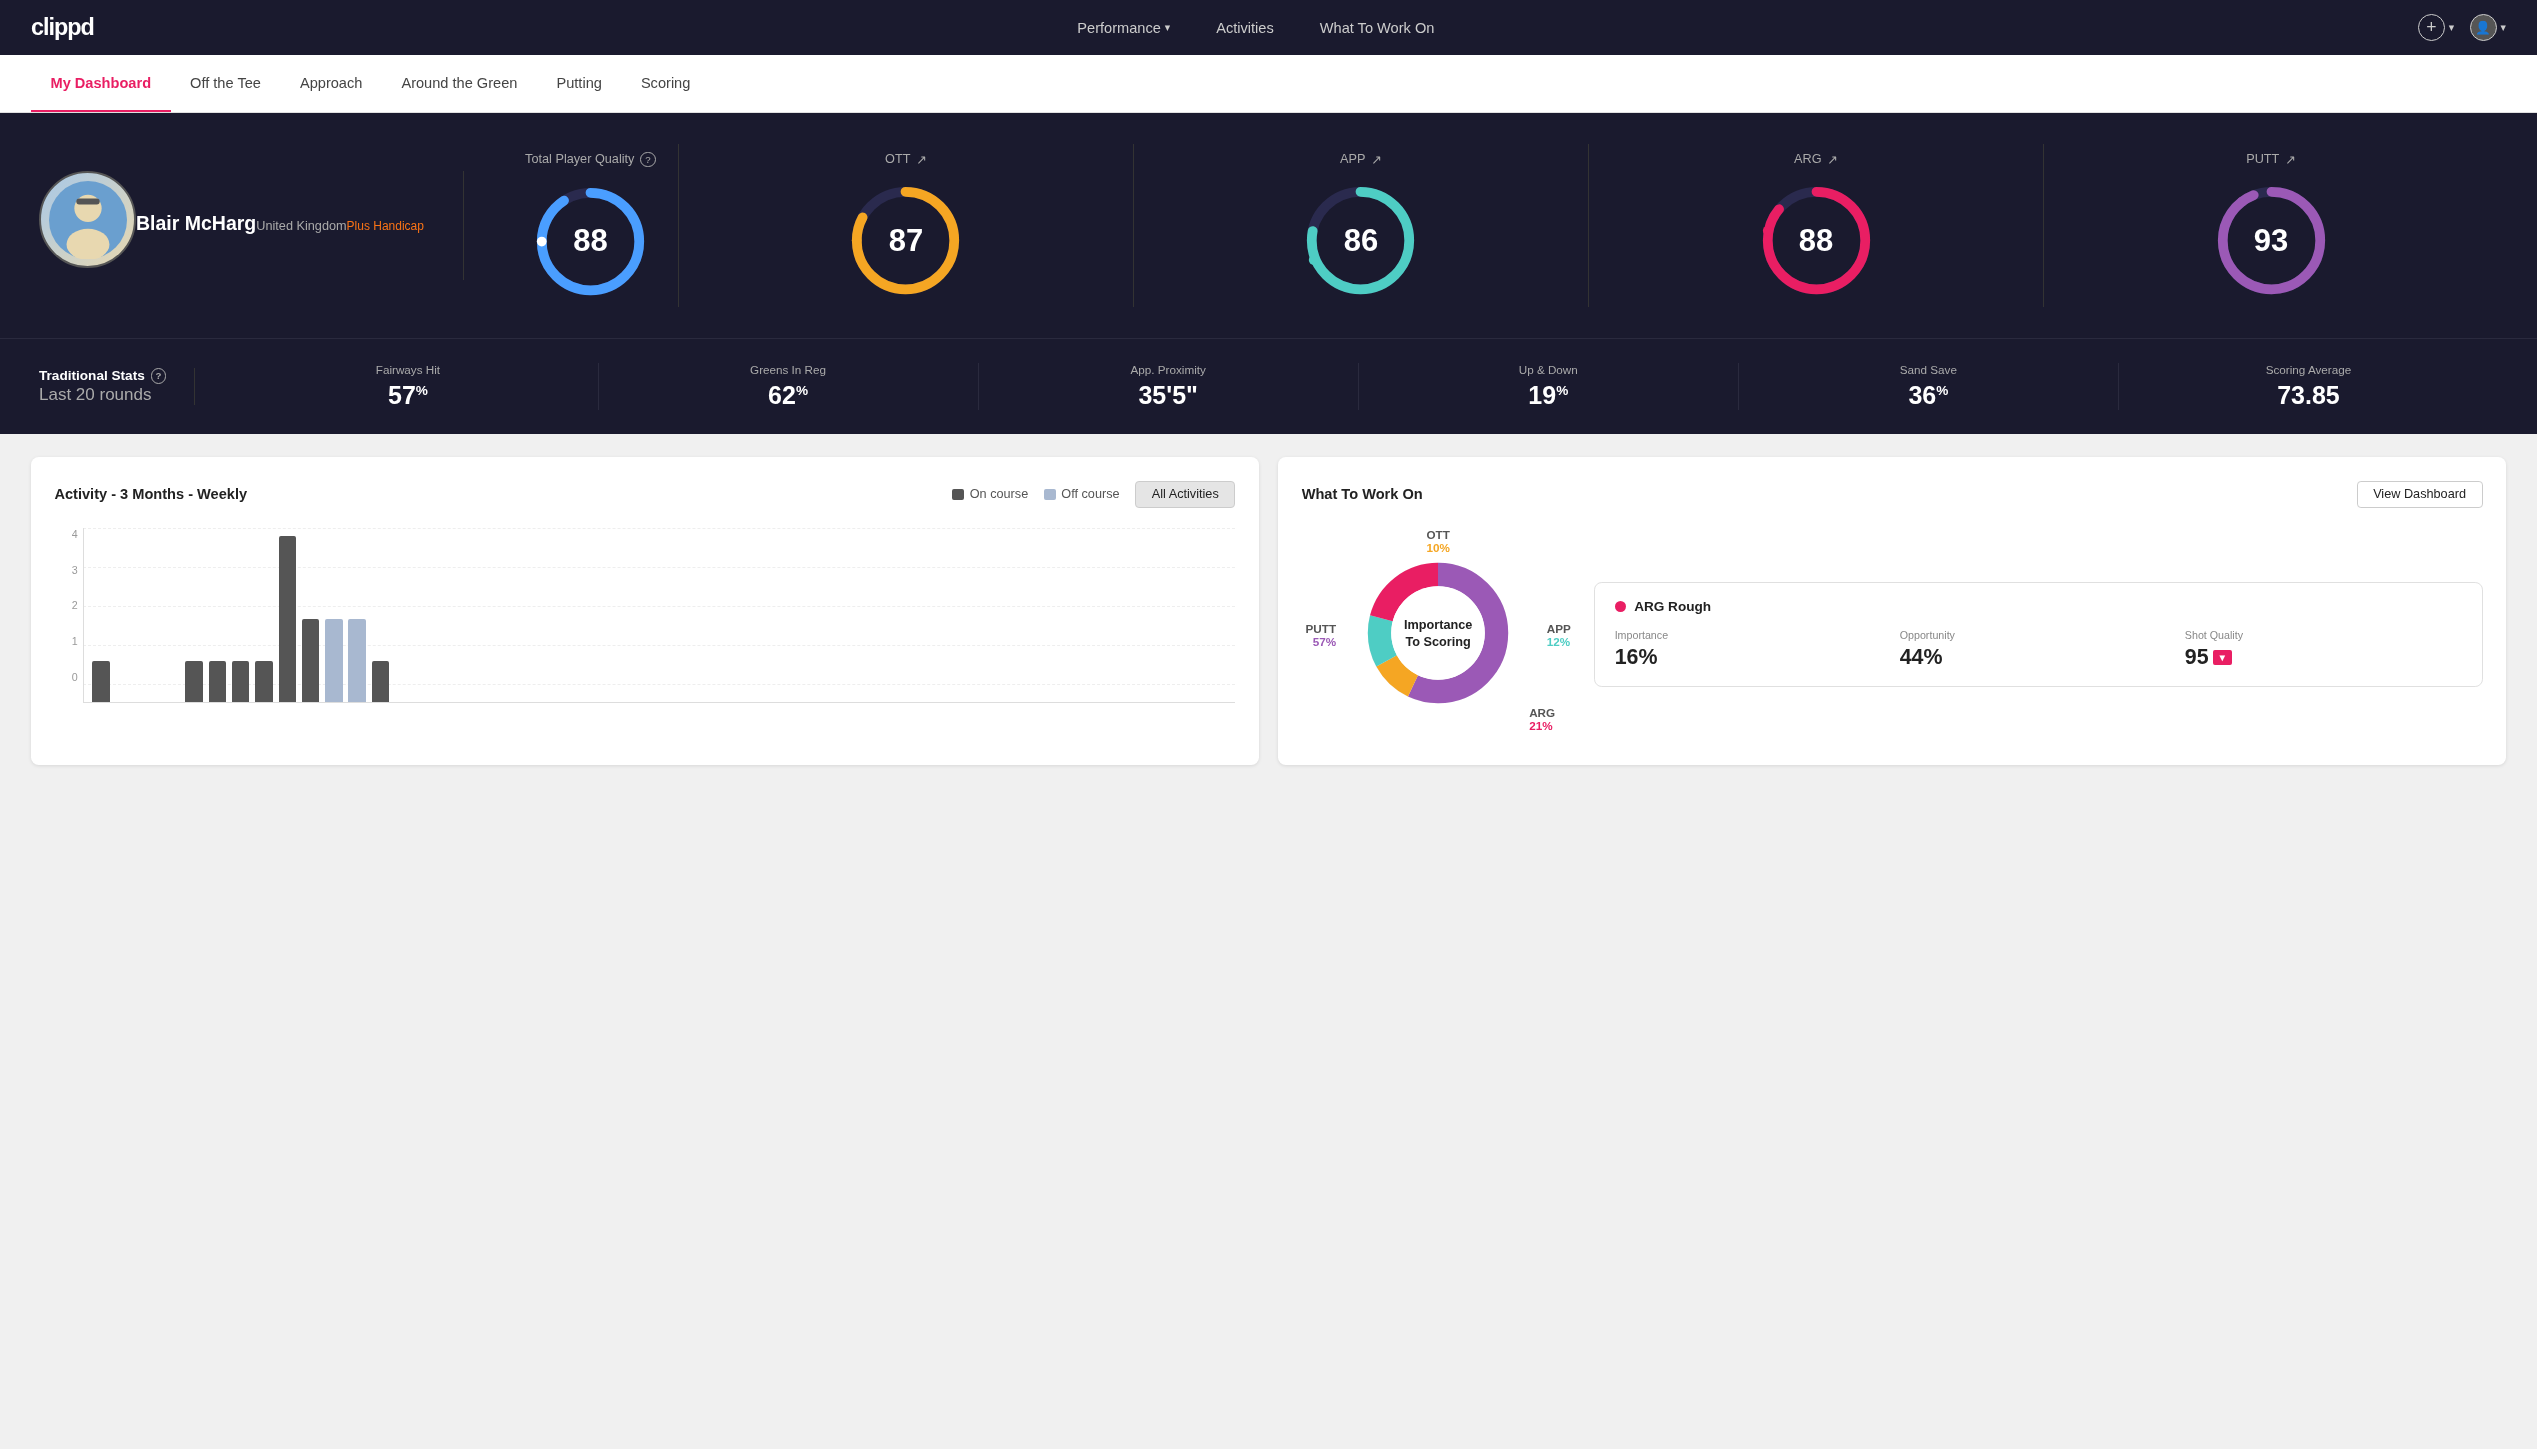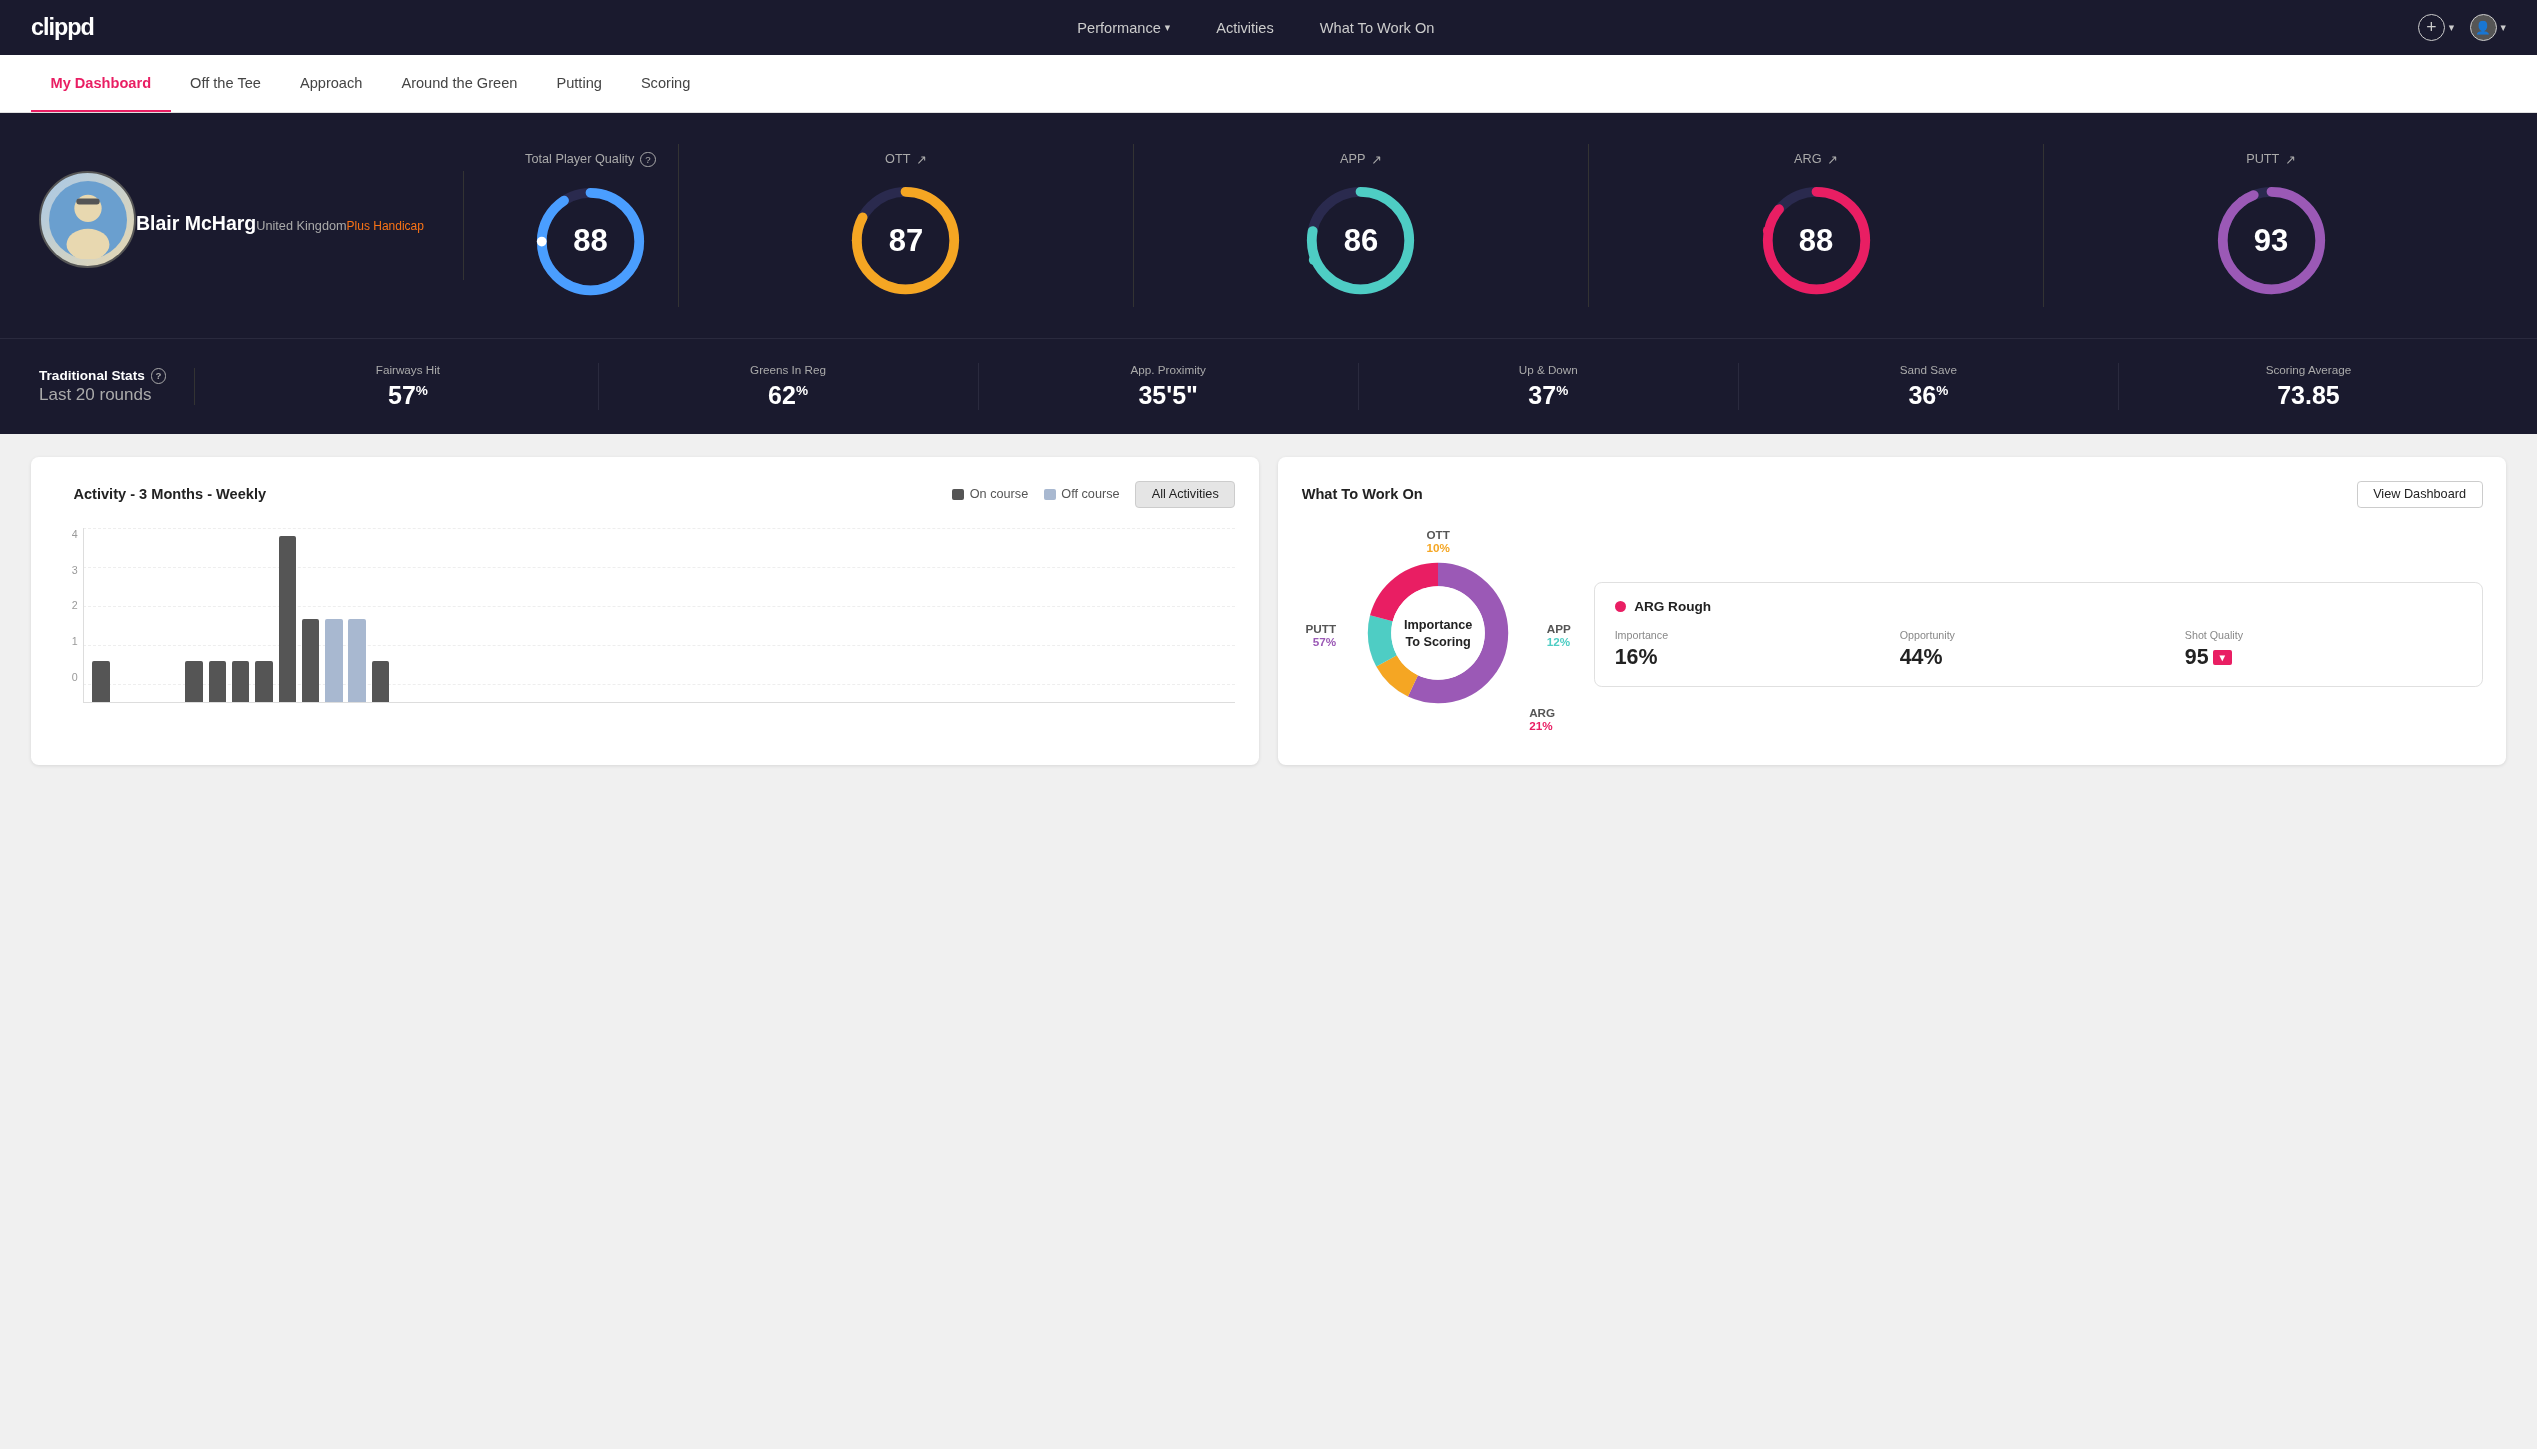--- a/index.html
+++ b/index.html
@@ -232,21 +232,20 @@
       box-shadow: 0 1px 3.9px rgba(0,0,0,0.1);
       color: #222;
     }
 
     
     .card-header {
       display: flex;
       align-items: center;
       justify-content: space-between;
       margin-bottom: 19.5px;
-      margin-left: 19px;
     }
     .card-title { font-size: 14.6px; font-weight: 600; color: #222; }
     .legend { display: flex; align-items: center; gap: 15.6px; }
     .legend-item { display: flex; align-items: center; gap: 5.8px; font-size: 12.7px; color: #555; }
     .legend-dot { width: 11.7px; height: 11.7px; border-radius: 1.9px; }
     .all-btn {
       border: 1px solid #ccc;
       background: #e5e5e5;
       padding: 5.8px 15.6px;
       border-radius: 3.9px;
@@ -506,21 +505,21 @@
     <div class="stat-col">
       <div class="stat-name">Greens In Reg</div>
       <div class="stat-val"><span>62</span><sup>%</sup></div>
     </div>
     <div class="stat-col">
       <div class="stat-name">App. Proximity</div>
       <div class="stat-val">35'5"</div>
     </div>
     <div class="stat-col">
       <div class="stat-name">Up &amp; Down</div>
-      <div class="stat-val"><span>37</span><sup>%</sup></div>
+      <div class="stat-val"><span>19</span><sup>%</sup></div>
     </div>
     <div class="stat-col">
       <div class="stat-name">Sand Save</div>
       <div class="stat-val"><span>36</span><sup>%</sup></div>
     </div>
     <div class="stat-col">
       <div class="stat-name">Scoring Average</div>
       <div class="stat-val">73.85</div>
     </div>
   </div>

